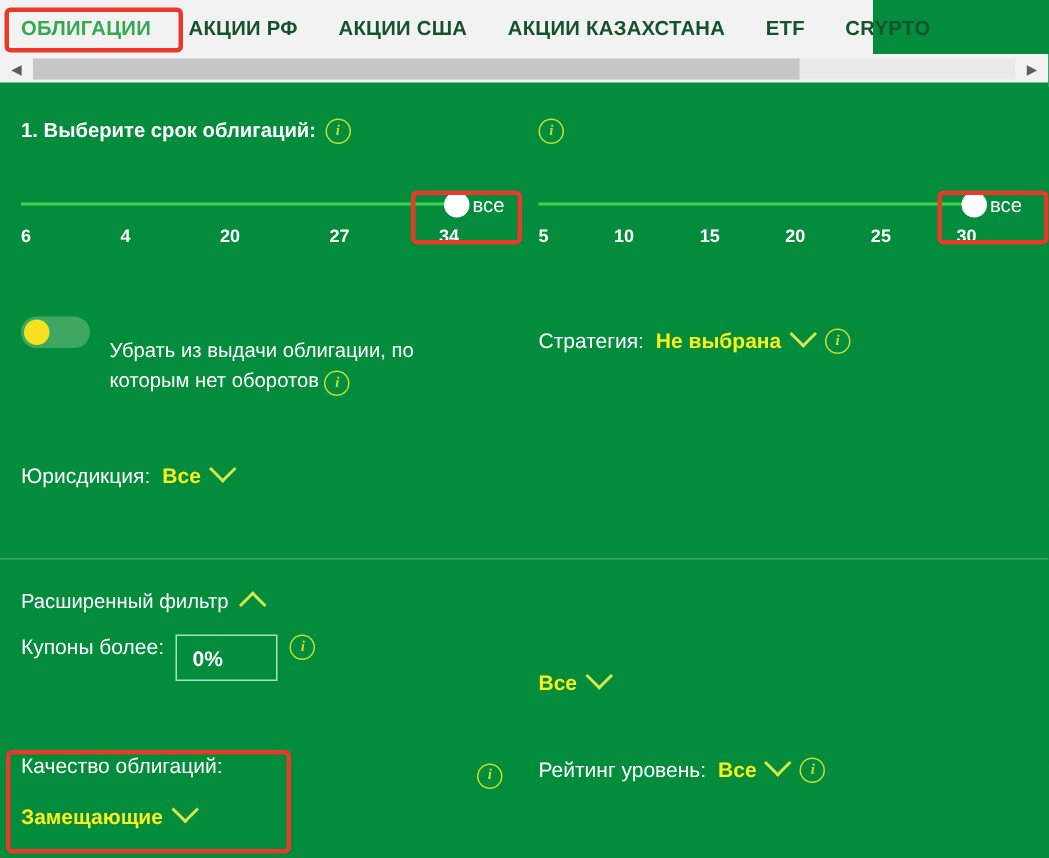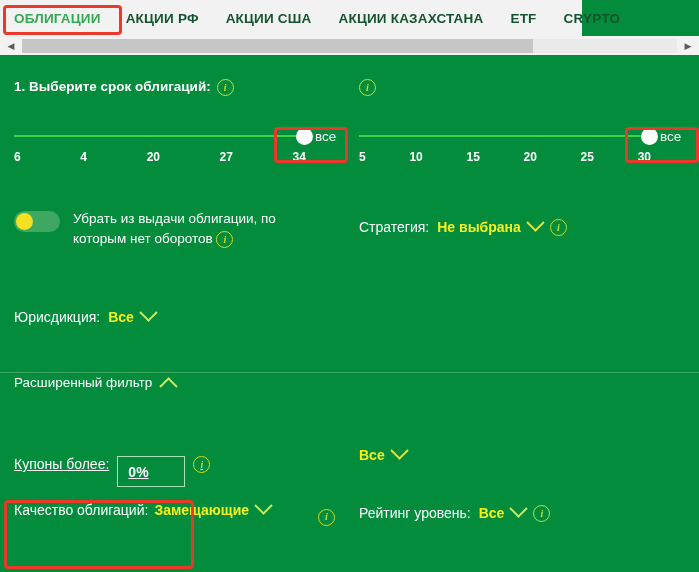--- a/index.html
+++ b/index.html
@@ -192,20 +192,21 @@
     left: 2px; top: 2px;
     width: 17px; height: 17px;
     border-radius: 50%;
     background: #F5E021;
   }
   .toggle-label {
     font-size: 13.5px;
     color: #ffffff;
     line-height: 1.45;
     max-width: 232px;
+    margin-top: 15px;
   }
 
   
   .field-row {
     display: flex;
     align-items: flex-start;
     gap: 8px;
     font-size: 14px;
     color: #ffffff;
     white-space: nowrap;
@@ -234,23 +235,23 @@
     position: absolute;
     left: 0; top: 313px;
     width: 699px;
     height: 1px;
     background: #3FA860;
   }
 
   
   .adv-header {
     position: absolute;
-    left: 14px; top: 316px;
-    display: flex;
-    align-items: flex-end;
+    left: 14px; top: 334px;
+    display: flex;
+    align-items: center;
     gap: 10px;
     font-size: 13.5px;
     color: #ffffff;
     cursor: pointer;
   }
 
   
   .coupon-input {
     width: 68px;
     height: 31px;
@@ -259,21 +260,21 @@
     color: #ffffff;
     font-size: 14px;
     font-weight: bold;
     font-family: "Liberation Sans", sans-serif;
     padding: 0 10px;
     box-sizing: border-box;
     outline: none;
   }
 
   
-  .stacked { display: flex; gap: 6px; }
+  .stacked { display: flex; flex-direction: column; gap: 18px; }
 </style>
 </head>
 <body>
 
 <div class="tabbar">
   <div class="tab active">ОБЛИГАЦИИ</div>
   <div class="tab">АКЦИИ РФ</div>
   <div class="tab">АКЦИИ США</div>
   <div class="tab">АКЦИИ КАЗАХСТАНА</div>
   <div class="tab">ETF</div>
@@ -360,21 +361,21 @@
     </div>
   </div>
 
   <div class="divider"></div>
 
   <div class="adv-header">
     <span>Расширенный фильтр</span>
     <span class="chev up"></span>
   </div>
 
-  <div class="col-left" style="top:397px;text-decoration:underline;">
+  <div class="col-left" style="top:364px;">
     <div class="field-row">
       <span class="field-label">Купоны более:</span>
       <input class="coupon-input" type="text" value="0%" style="">
       <span class="info">i</span>
     </div>
   </div>
 
   <div class="col-right" style="top:388px;">
     <div class="field-row">
       <span class="field-value">Все</span>

